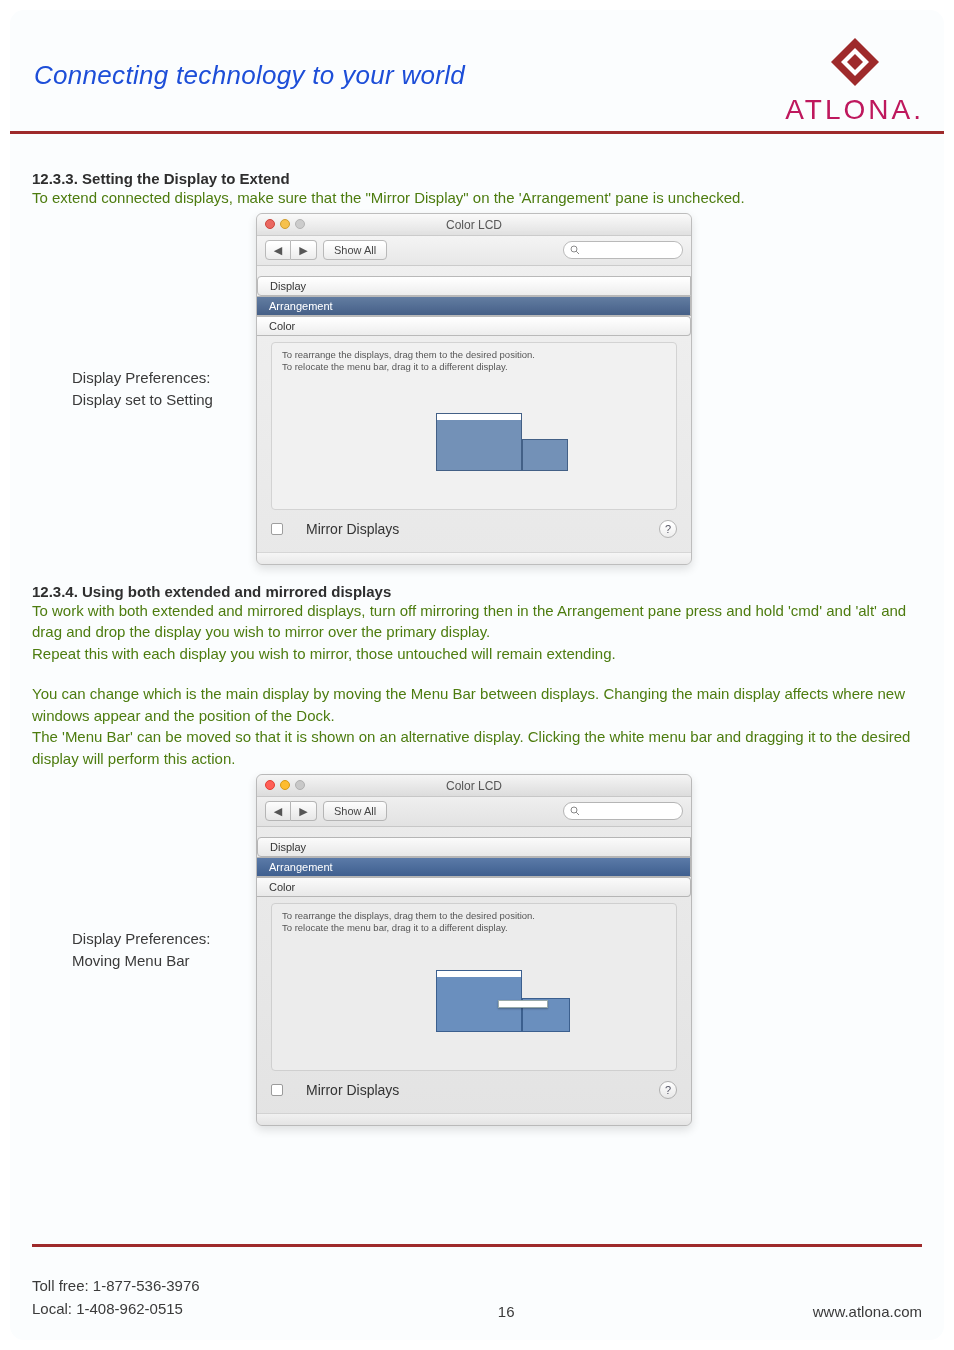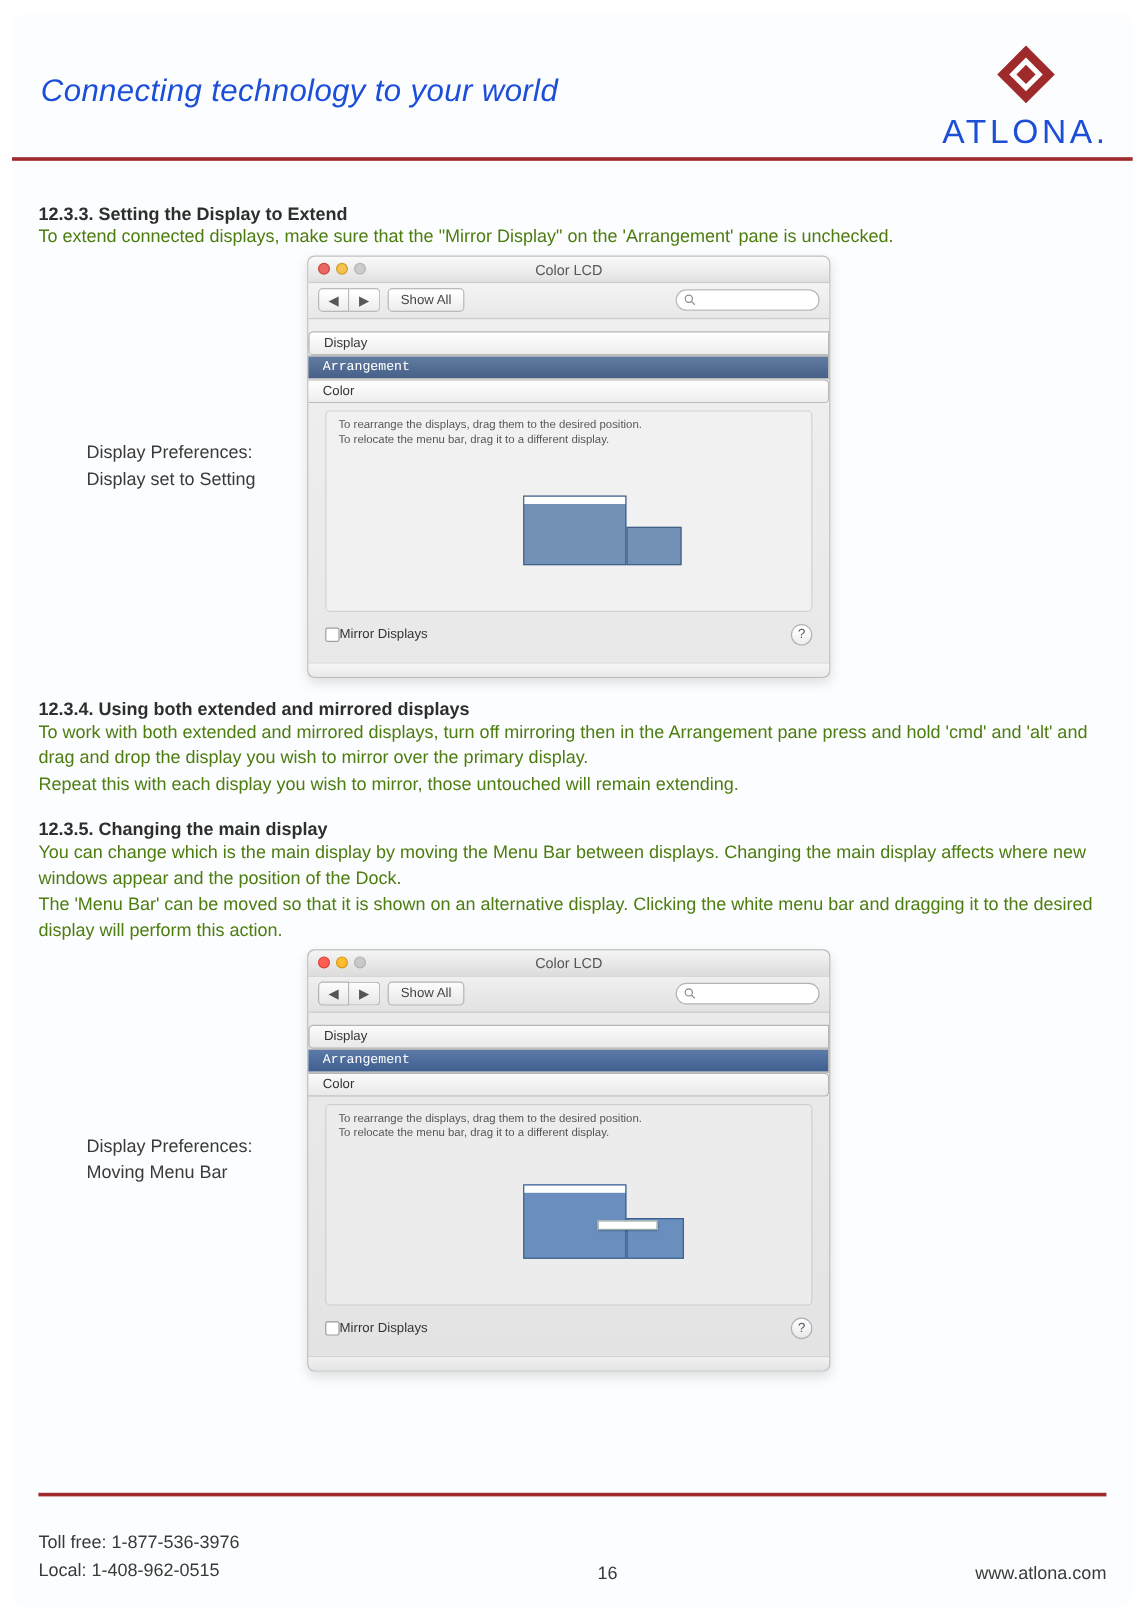--- a/index.html
+++ b/index.html
@@ -36,21 +36,21 @@
   }
   .logo .diamond {
     width: 52px; height: 52px; margin: 0 auto 6px;
     position: relative;
   }
   .logo .diamond svg { width: 52px; height: 52px; display:block; }
   .logo .word {
     font-family: "Arial Black", Arial, sans-serif;
     font-size: 28px;
     letter-spacing: 3px;
-    color: #1d4ed8;
+    color: #be185d;
     text-align: center;
   }
   
   .content {
     position: absolute;
     left: 22px; right: 22px; top: 160px;
   }
   .h3 { font-weight: 700; font-size: 15px; color: #2e2e2e; margin-top: 0; }
   .para { font-size: 15px; color: #4d7c0f; line-height: 1.45; }
   .section { margin-bottom: 18px; }
@@ -120,40 +120,40 @@
   .searchpill .mag { width:10px;height:10px; }
   .tabs { display:flex; justify-content:center; margin:10px 0 2px;flex-direction:column; }
   .tabs span {
     padding: 3px 12px;
     background: linear-gradient(#fbfbfb,#e8e8e8);
     border:1px solid #b5b5b5; font-size:11px; color:#333;
   }
   .tabs span:first-child { border-radius:4px 0 0 4px; }
   .tabs span:last-child  { border-radius:0 4px 4px 0; }
   .tabs span + span { border-left:none; }
-  .tabs .active { background: linear-gradient(#5b7aa8,#3f5f8f); color:#fff;font-family:Liberation Mono, monospace; }
+  .tabs .active { background: linear-gradient(#5b7aa8,#3f5f8f); color:#fff; }
   .panel {
     margin: 6px 14px 0;
     border:1px solid #cfcfcf; border-radius:4px;
     background:#ececec;
     padding: 6px 10px 10px;
   }
   .hint { font-size: 9.5px; color:#555; line-height:1.25; }
   .arena {
     height: 120px; position:relative; margin-top:6px;
   }
   .disp {
     position:absolute; background:#6a8fbe; border:1px solid #3b5f8e;
   }
   .menubar { position:absolute; left:0; right:0; top:0; height:6px; background:#fff; }
   .bottomrow {
     display:flex; align-items:center; justify-content:space-between;
     padding: 10px 14px 14px;
   }
-  .chk { display:flex; align-items:center; gap:0; font-size:11px; color:#333; }
+  .chk { display:flex; align-items:center; gap:23px; font-size:14px; color:#333; }
   .chk .box { width:12px;height:12px; border:1px solid #9b9b9b; background:#fff; border-radius:2px; }
   .helpbtn { width:18px;height:18px; border:1px solid #b0b0b0; border-radius:50%; background:linear-gradient(#fff,#e8e8e8); font-size:11px; color:#556; display:flex;align-items:center;justify-content:center; }
   .resize { height:12px; border-top:1px solid #d2d2d2; background:linear-gradient(#f1f1f1,#e4e4e4); border-radius:0 0 6px 6px; }
   
   .footer {
     position:absolute; left:22px; right:22px; bottom: 20px;
     border-top: 3px solid #9e2a2b;
     padding-top: 28px;
     display:flex; align-items:flex-end; justify-content:space-between;
     font-size: 15px; color:#3a3a3a;
@@ -244,21 +244,20 @@
       </div>
     </div>
 
     <div class="section">
       <div class="h3">12.3.4. Using both extended and mirrored displays</div>
       <div class="para">To work with both extended and mirrored displays, turn off mirroring then in the Arrangement pane press and hold 'cmd' and 'alt' and drag and drop the display you wish to mirror over the primary display.</div>
       <div class="para">Repeat this with each display you wish to mirror, those untouched will remain extending.</div>
     </div>
 
     <div class="section">
-      <div class="h3">12.3.5. Changing the main display</div>
       <div class="para">You can change which is the main display by moving the Menu Bar between displays. Changing the main display affects where new windows appear and the position of the Dock.</div>
       <div class="para">The 'Menu Bar' can be moved so that it is shown on an alternative display. Clicking the white menu bar and dragging it to the desired display will perform this action.</div>
 
       <div class="fig-row">
         <div class="caption">
           <div>Display Preferences:</div>
           <div>Moving Menu Bar</div>
         </div>
 
         <div class="macwin">

